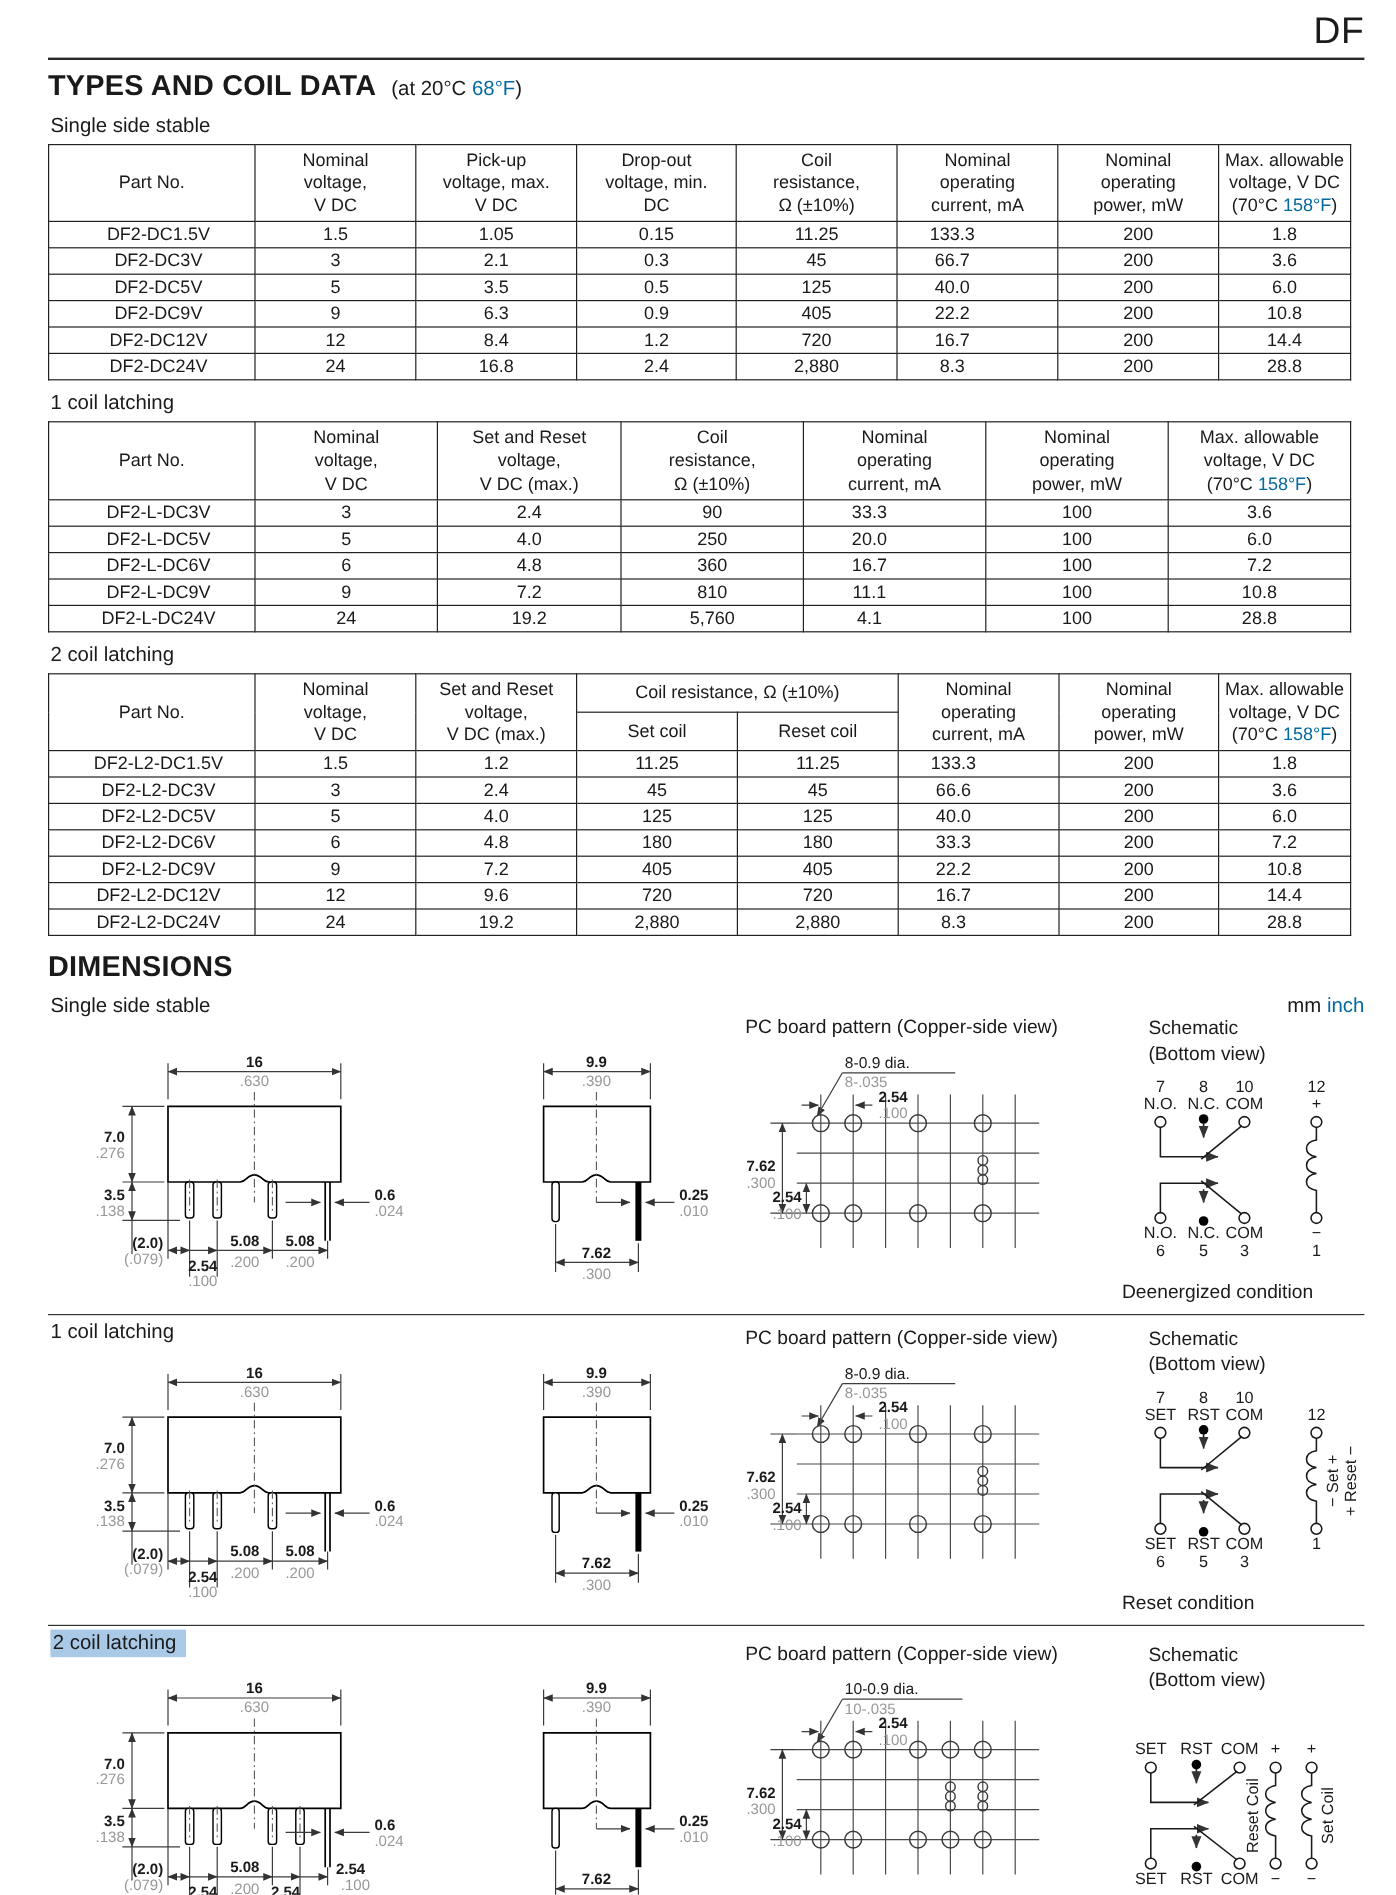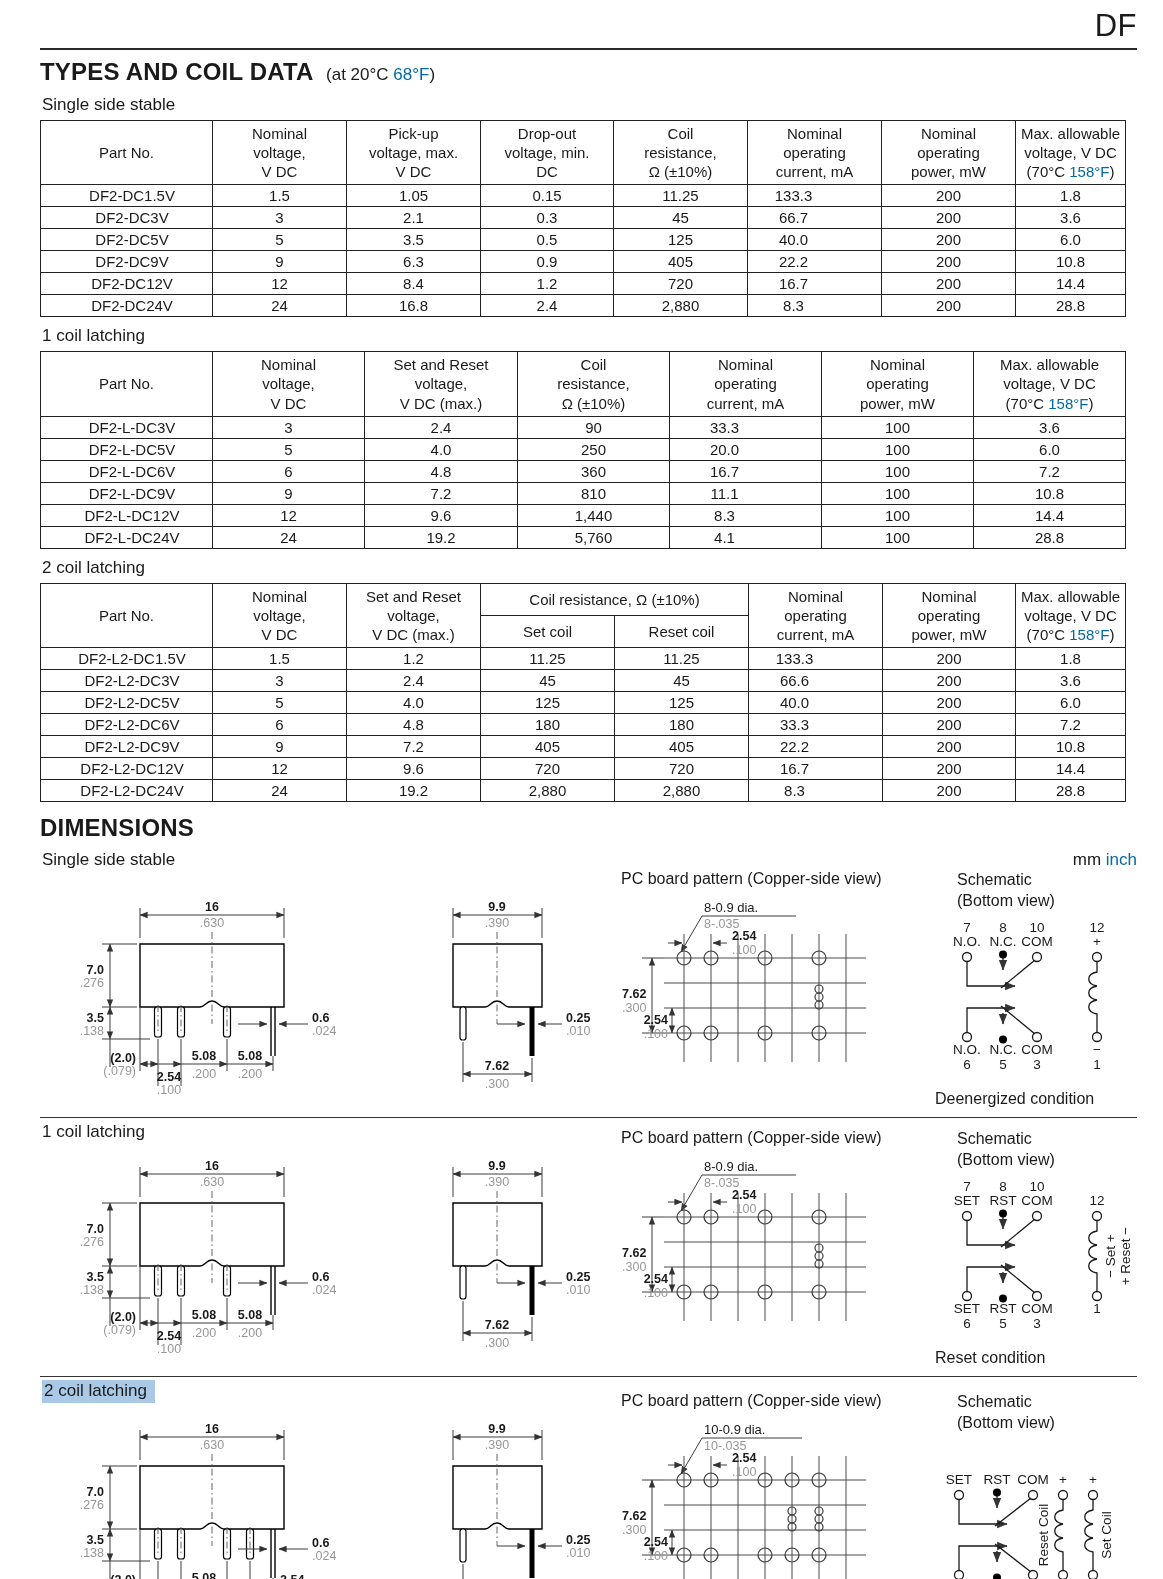--- a/index.html
+++ b/index.html
@@ -237,29 +237,20 @@
         <tr>
           <td class="cell-part">DF2-L-DC9V</td>
           <td>9</td>
           <td>7.2</td>
           <td>810</td>
           <td class="cell-right">11.1</td>
           <td>100</td>
           <td>10.8</td>
         </tr>
         <tr>
-          <td class="cell-part">DF2-L-DC12V</td>
-          <td>12</td>
-          <td>9.6</td>
-          <td>1,440</td>
-          <td class="cell-right">8.3</td>
-          <td>100</td>
-          <td>14.4</td>
-        </tr>
-        <tr>
           <td class="cell-part">DF2-L-DC24V</td>
           <td>24</td>
           <td>19.2</td>
           <td>5,760</td>
           <td class="cell-right">4.1</td>
           <td>100</td>
           <td>28.8</td>
         </tr>
       </tbody>
   </table>

